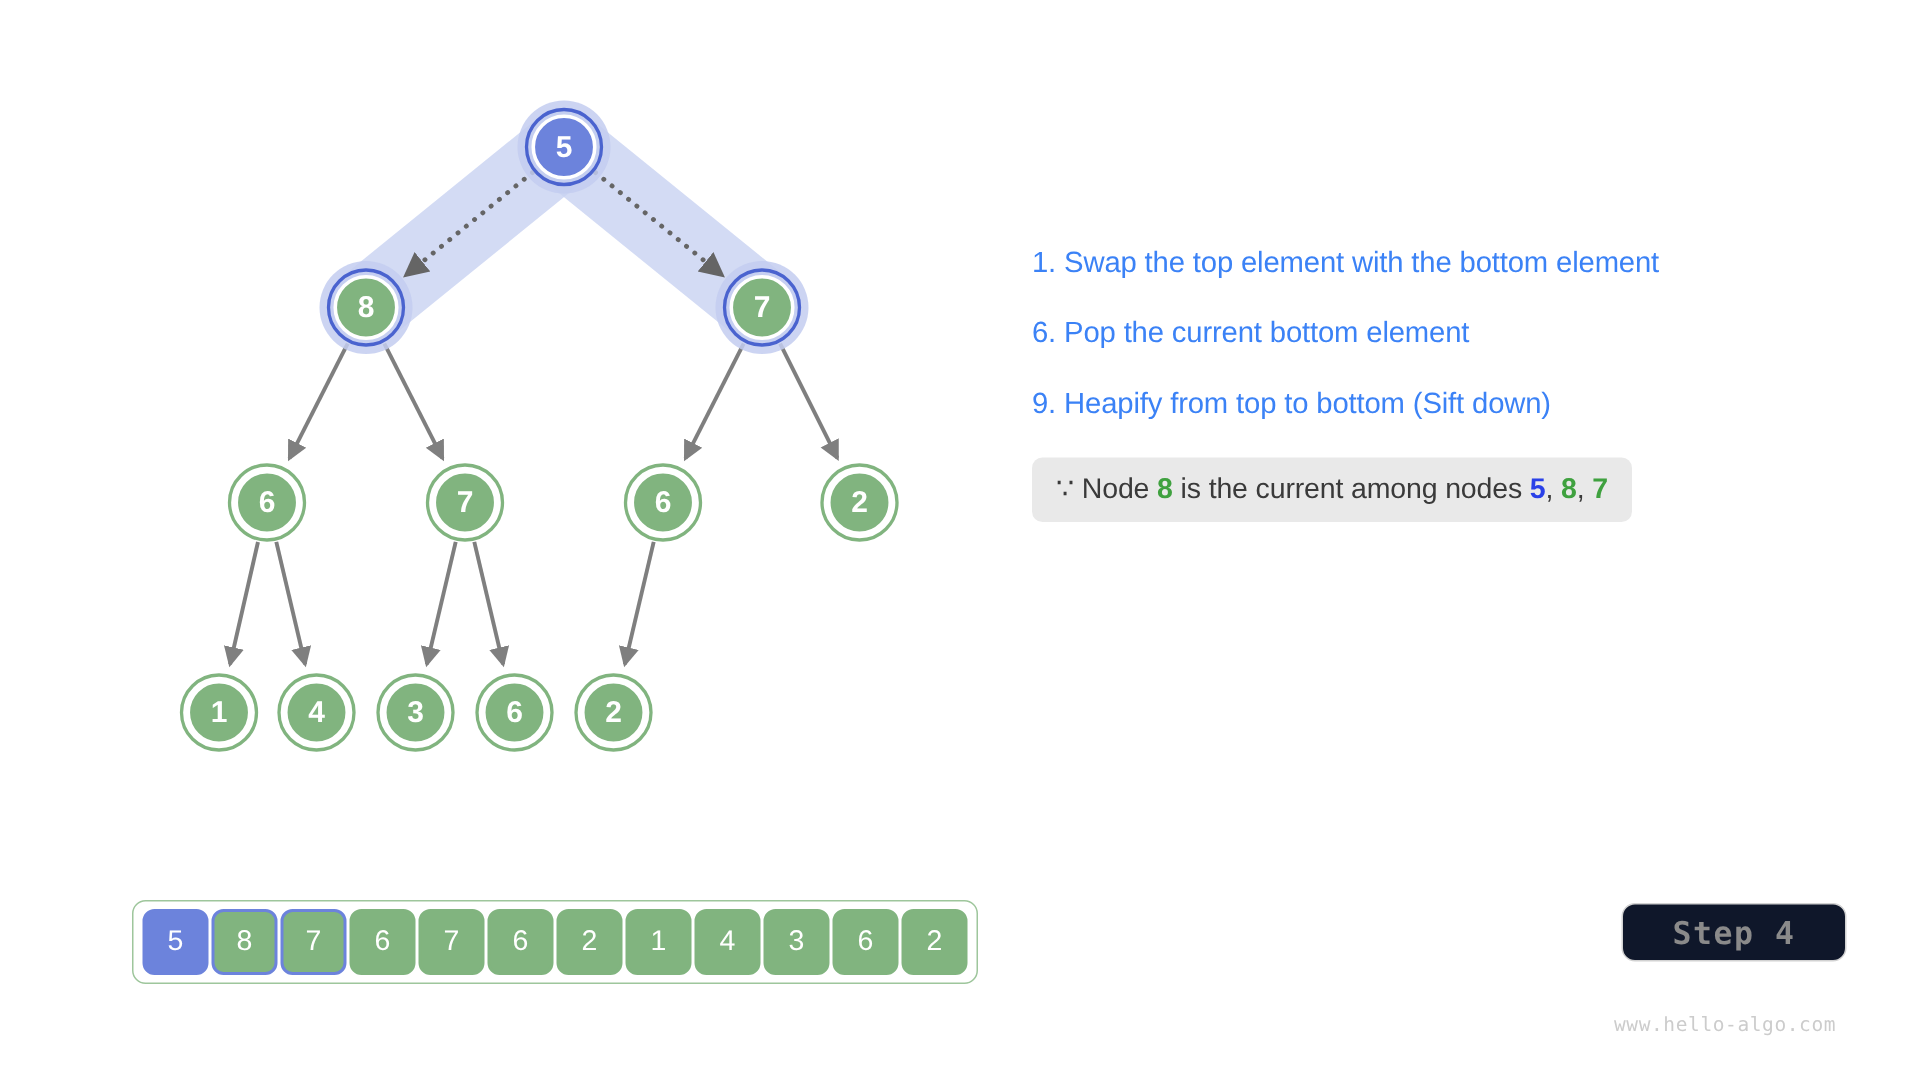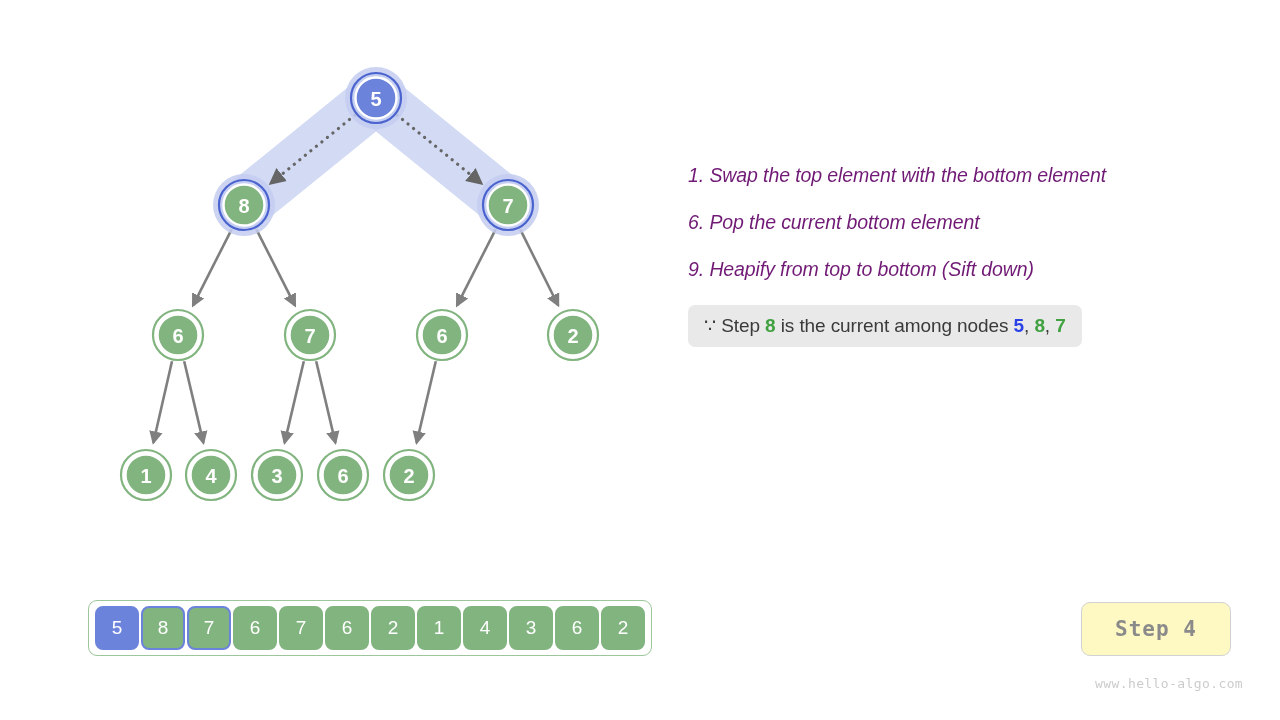--- a/index.html
+++ b/index.html
@@ -116,66 +116,64 @@
   }
   #desc-title {
     font-size: 21px;
     font-weight: bold;
     color: #2f2f2f;
     margin: 0 0 14px 0;
     letter-spacing: -0.1px;
   }
   .desc-step {
     font-size: 19.5px;
-    color: #701a75;
+    color: #3b82f6;
     margin: 0 0 24px 0;
     letter-spacing: -0.1px;
-    font-style: italic;
   }
   #reason-box {
     display: inline-block;
     background: #e9e9e9;
     border-radius: 7px;
     padding: 9px 16px 10px 16px;
     font-size: 19px;
     color: #3a3a3a;
     letter-spacing: -0.1px;
   }
   .tok-green { color: #3fa13f; font-weight: bold; }
   .tok-blue  { color: #2a41e8; font-weight: bold; }
 
   
   #step-button {
     position: absolute;
     left: 1081px;
     top: 602px;
     width: 150px;
-    height: 54px;
+    height: 39px;
     border: 1.5px solid #d2d2d2;
     border-radius: 9px;
-    background: #fef9c3;
+    background: #0f172a;
     display: flex;
     align-items: center;
     justify-content: center;
     font-family: "DejaVu Sans Mono", monospace;
     font-size: 21px;
     font-weight: bold;
     color: #8a8a8a;
     letter-spacing: 1px;
     box-sizing: border-box;
   }
   #watermark {
     position: absolute;
     left: 1076px;
     top: 676px;
     font-family: "DejaVu Sans Mono", monospace;
     font-size: 13px;
     color: #cccccc;
     letter-spacing: 0.4px;
-    margin-left: 19px;
   }
 </style>
 </head>
 <body>
 
 <div id="tree-panel">
   <svg id="tree-svg" width="660" height="560" viewBox="0 0 660 560">
     <defs>
       <marker id="arrowhead-gray" markerWidth="6" markerHeight="6" refX="4.4" refY="3" orient="auto">
         <path d="M0,0.4 L5.2,3 L0,5.6 Z" fill="#7f7f7f"></path>
@@ -287,21 +285,21 @@
   </div>
 
 <div id="text-panel">
 
   <p class="desc-step">1. Swap the top element with the bottom element</p>
   <p class="desc-step">6. Pop the current bottom element</p>
   <p class="desc-step">9. Heapify from top to bottom (Sift down)</p>
 
   <div id="reason-box">
     <span>∵</span>
-    <span>Step</span>
+    <span>Node</span>
     <span class="tok-green">8</span>
     <span>is the current among nodes</span>
     <span class="tok-blue">5</span><span>, </span><span class="tok-green">8</span><span>, </span><span class="tok-green">7</span>
   </div>
 </div>
 
 <div id="step-button">Step 4</div>
 <div id="watermark">www.hello-algo.com</div>
 
 </body></html>

